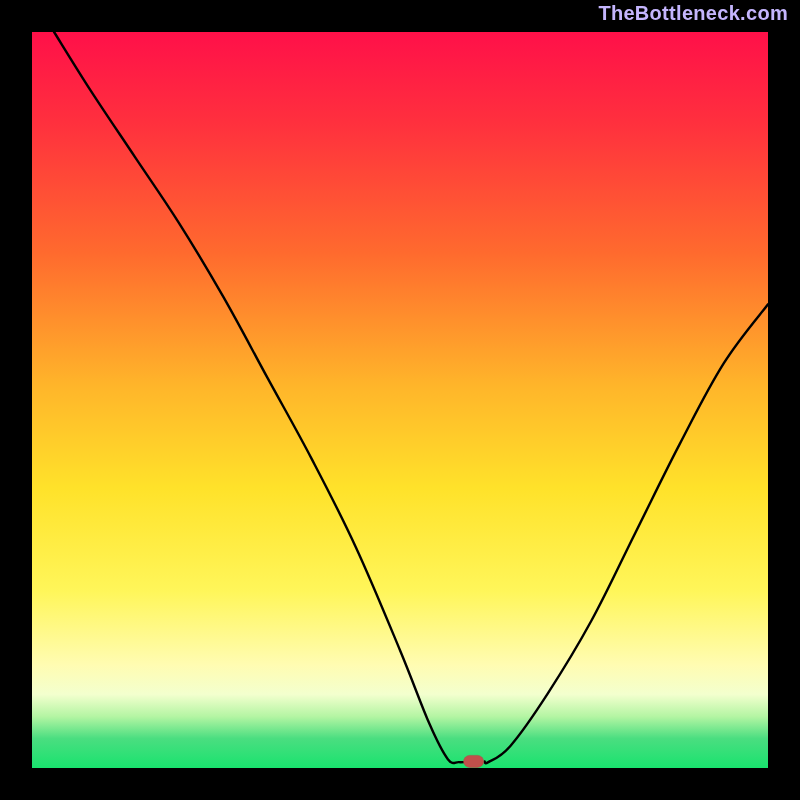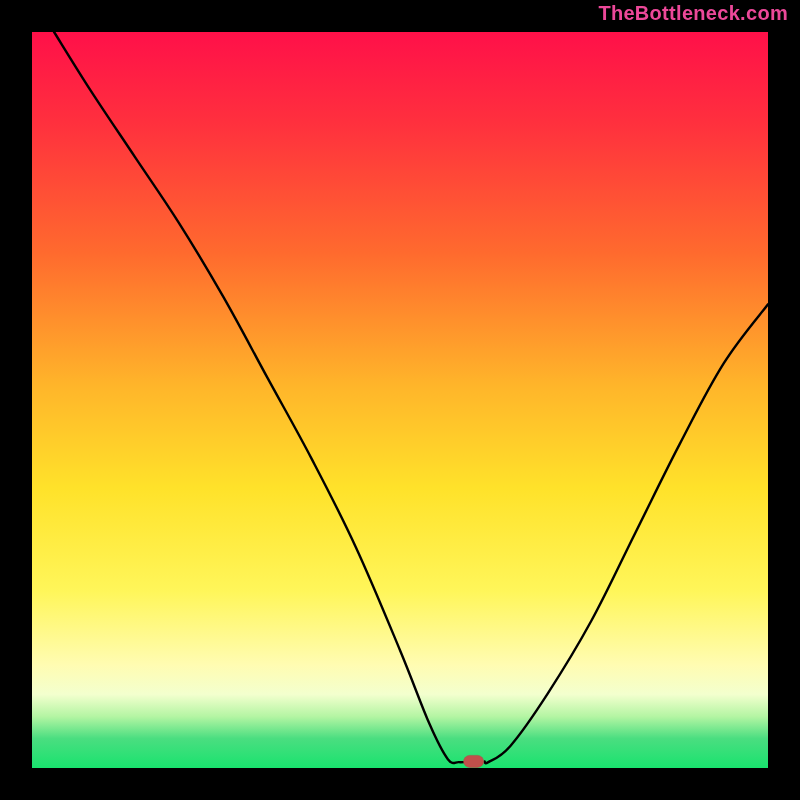--- a/index.html
+++ b/index.html
@@ -10,21 +10,21 @@
     background: #000;
     overflow: hidden;
     font-family: Arial, Helvetica, sans-serif;
   }
   .watermark {
     position: absolute;
     top: 2px;
     right: 12px;
     font-size: 20px;
     font-weight: 600;
-    color: #ec4899;
+    color: #c4b5fd;
     letter-spacing: 0.3px;
     z-index: 5;
     text-align: center;
   }
   .frame {
     position: absolute;
     left: 0;
     top: 0;
     width: 800px;
     height: 800px;

